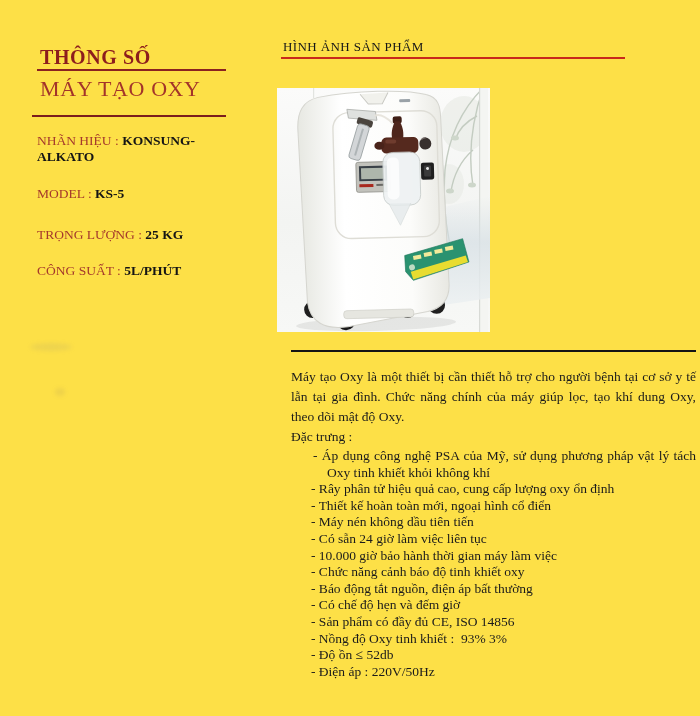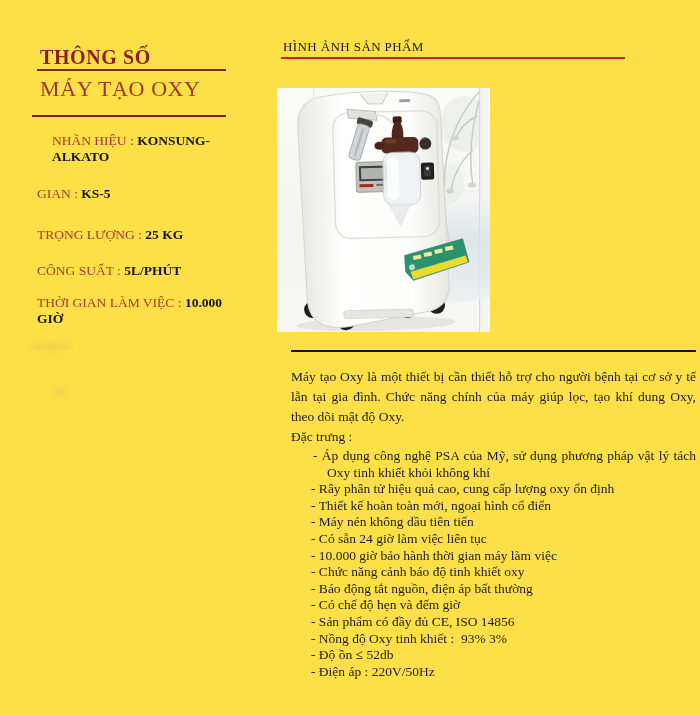--- a/index.html
+++ b/index.html
@@ -15,21 +15,21 @@
   .spec-title1{position:absolute;left:40px;top:46px;font-size:20px;font-weight:700;
     letter-spacing:.6px;color:#8c1d1d;}
   .rule1{position:absolute;left:37px;top:69px;width:189px;height:2px;background:#8a2220;}
   .spec-title2{position:absolute;left:40px;top:76px;font-size:22px;font-weight:400;
     letter-spacing:.6px;color:#a3342a;}
   .rule2{position:absolute;left:32px;top:115px;width:194px;height:2px;background:#7c1d1d;}
 
   .spec-item{position:absolute;left:37px;font-size:13.5px;line-height:15.5px;width:200px;}
   .spec-item .lbl,.spec-item .sep{color:#a5392c;}
   .spec-item .val{color:#141414;font-weight:700;}
-  .spec-item.i0{top:133px;width:168px;margin-left:15px;}
+  .spec-item.i0{top:133px;width:168px;}
   .spec-item.i1{top:186px;}
   .spec-item.i2{top:227px;}
   .spec-item.i3{top:263px;}
   .spec-item.i4{top:295px;width:212px;}
 
   .smudge{position:absolute;border-radius:50%;filter:blur(2px);}
   .smudge.a{left:30px;top:343px;width:42px;height:8px;background:rgba(150,140,120,.14);}
   .smudge.b{left:55px;top:388px;width:10px;height:8px;background:rgba(120,110,100,.12);}
 
   
@@ -60,30 +60,27 @@
   <div class="left-panel">
     <div class="spec-title1">THÔNG SỐ</div>
     <div class="rule1"></div>
     <div class="spec-title2">MÁY TẠO OXY</div>
     <div class="rule2"></div>
 
     <div class="spec-item i0">
       <span class="lbl">NHÃN HIỆU</span><span class="sep"> : </span><span class="val">KONSUNG-ALKATO</span>
     </div>
     <div class="spec-item i1">
-      <span class="lbl">GIAN</span><span class="sep"> : </span><span class="val">KS-5</span>
+      <span class="lbl">MODEL</span><span class="sep"> : </span><span class="val">KS-5</span>
     </div>
     <div class="spec-item i2">
       <span class="lbl">TRỌNG LƯỢNG</span><span class="sep"> : </span><span class="val">25 KG</span>
     </div>
     <div class="spec-item i3">
       <span class="lbl">CÔNG SUẤT</span><span class="sep"> : </span><span class="val">5L/PHÚT</span>
-    </div>
-    <div class="spec-item i4">
-      <span class="lbl">THỜI GIAN LÀM VIỆC</span><span class="sep"> : </span><span class="val">10.000 GIỜ</span>
     </div>
 
     <div class="smudge a"></div>
     <div class="smudge b"></div>
   </div>
 
   <div class="right-panel">
     <div class="section-title">HÌNH ẢNH SẢN PHẨM</div>
     <div class="title-rule"></div>
 

